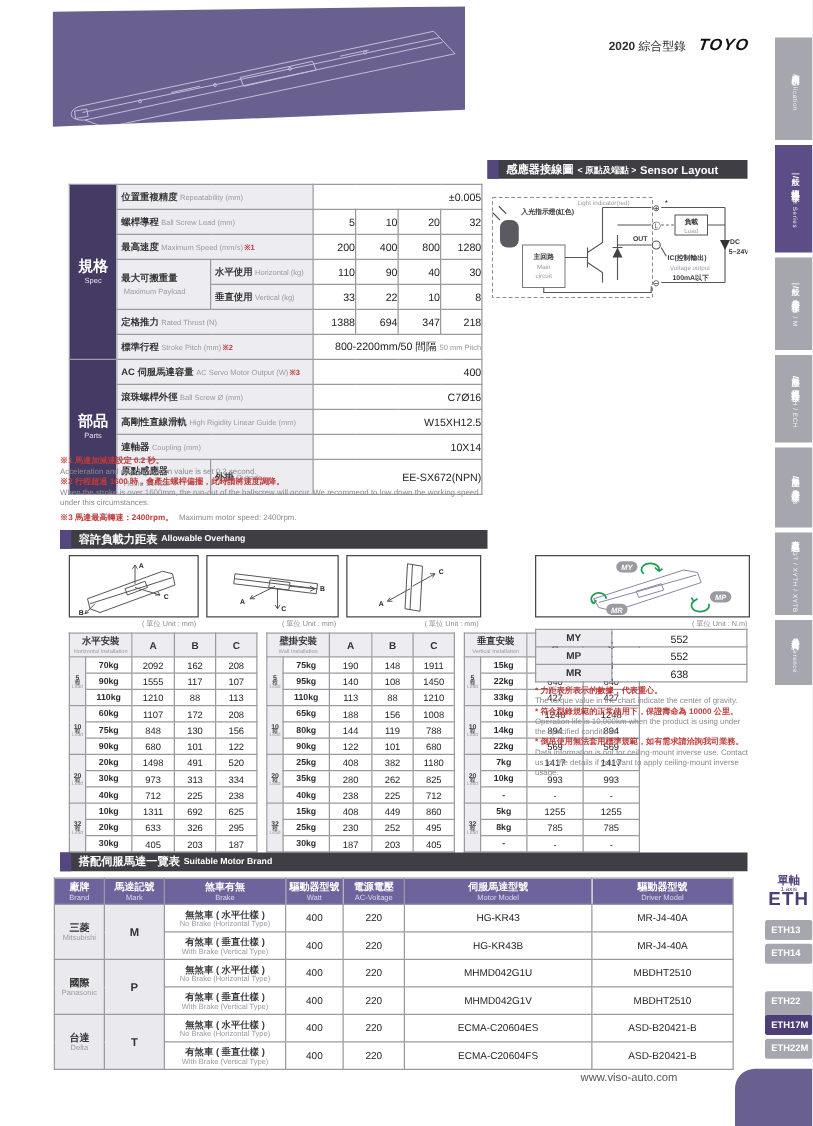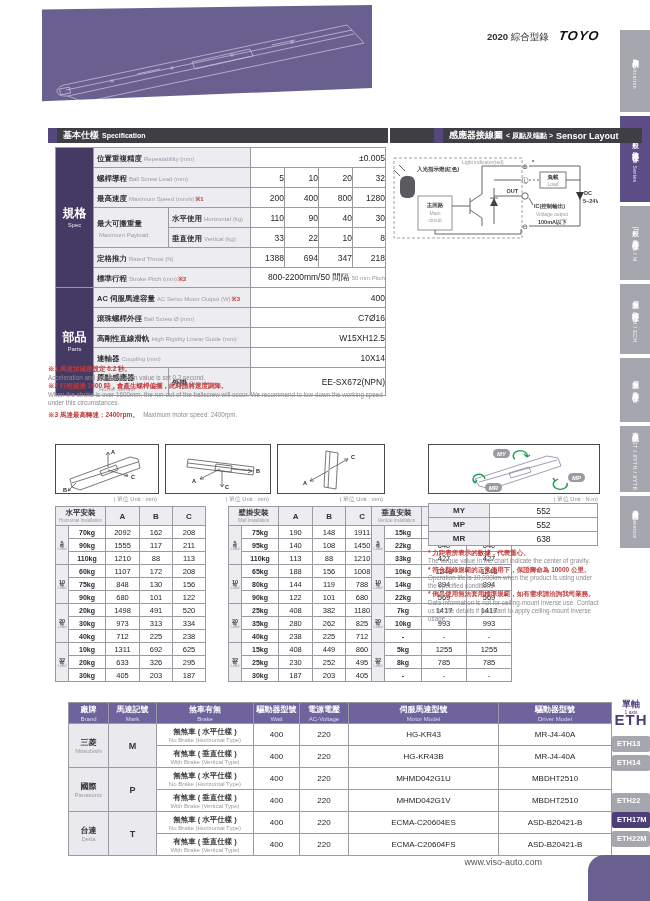--- a/index.html
+++ b/index.html
@@ -65,21 +65,21 @@
   .leadcol .le{display:block;font-size:4px;color:#9a9aa0;}
   .oh .wt{font-size:7px;font-weight:bold;color:#2a2a2e;background:#fff;}
   .oh .num{font-size:7.5px;color:#1d1d1f;background:#fff;}
   
   .stt{position:absolute;left:428px;top:503px;width:170px;border:1px solid #55555c;}
   .stt td{height:13px;vertical-align:middle;text-align:center;}
   .stt .sl{background:#ececf1;font-size:8px;font-weight:bold;color:#333;width:60px;}
   .stt .sv{background:#fff;font-size:8.5px;color:#1d1d1f;}
   .stnotes{position:absolute;left:428px;top:549px;width:172px;line-height:8.3px;}
   
-  .mt{position:absolute;left:68px;top:702px;width:543px;border:1px solid #55555c;}
+  .mt{position:absolute;left:43px;top:702px;width:543px;border:1px solid #55555c;}
   .mt th{background:#6f639e;color:#fff;height:20px;vertical-align:middle;font-weight:normal;}
   .mt th .hz{display:block;font-size:8px;font-weight:bold;}
   .mt th .he{display:block;font-size:6px;color:#ded9ee;margin-top:1px;}
   .mt td{height:21px;vertical-align:middle;text-align:center;background:#fff;margin-top:48px;}
   .mt .brand{background:#e9e9ee;}
   .mt .brand .bz{display:block;font-size:8px;font-weight:bold;color:#333;}
   .mt .brand .be{display:block;font-size:6px;color:#9a9aa0;}
   .mt .mark{background:#e9e9ee;font-size:9px;font-weight:bold;color:#333;}
   .mt .brake .kz{display:block;font-size:7.5px;font-weight:bold;color:#3a3a3e;}
   .mt .brake .ke{display:block;font-size:6px;color:#9a9aa0;}
@@ -166,25 +166,20 @@
         <span class="te">XYGT / XYTH / XYTB</span>
       </div>
   </div>
   <div class="side-tab" style="top:496px;height:52px">
     <div class="vt">
         <span class="tz">參考資料</span>
         <span class="te">Reference</span>
       </div>
   </div>
 
-  <div class="hdr" style="left:48px;top:128px;width:340px;">
-    <div class="acc"></div>
-    <span class="t1">基本仕樣</span>
-    <span class="t2">Specification</span>
-  </div>
 
   <table class="spec">
     <colgroup>
         <col style="width:38px">
         <col style="width:75px">
         <col style="width:82px">
         <col style="width:34px">
         <col style="width:34px">
         <col style="width:34px">
         <col style="width:33px">
@@ -267,21 +262,21 @@
     </table>
 
   <div class="notes">
     <div class="nred">※1 馬達加減速設定 0.2 秒。</div>
     <div class="ngray">Acceleration and deacceleration value is set 0.2 second.</div>
     <div class="nred">※2 行程超過 1600 時，會產生螺桿偏擺，此時請將速度調降。</div>
     <div class="ngray">When the stroke is over 1600mm, the run-out of the ballscrew will occur. We recommend to low down the working speed under this circumstances.</div>
     <div><span class="nred">※3 馬達最高轉速：2400rpm。</span> <span class="ngray">Maximum motor speed: 2400rpm.</span></div>
   </div>
 
-  <div class="hdr" style="left:390px;top:128px;width:208px;padding-left:44px;">
+  <div class="hdr" style="left:390px;top:128px;width:208px;">
     <div class="acc"></div>
     <span class="t1">感應器接線圖</span>
     <span class="t2">&lt; 原點及端點 &gt;</span>
     <span class="t1">Sensor Layout</span>
   </div>
 
   <div class="sensorbox">
     <svg viewBox="0 0 208 98">
       <g fill="none" stroke="#8a8a90" stroke-width="0.8">
         <rect x="4" y="10" width="128" height="80" stroke-dasharray="3 2"></rect>
@@ -319,20 +314,25 @@
       <text class="s-en" x="163" y="38" text-anchor="middle">Load</text>
       <text class="s-zh" x="128" y="45" text-anchor="end">OUT</text>
       <text class="s-zh" x="144" y="60">IC(控制輸出)</text>
       <text class="s-en" x="146" y="68">Voltage output</text>
       <text class="s-zh" x="148" y="76">100mA以下</text>
       <text class="s-zh" x="194" y="47">DC</text>
       <text class="s-zh" x="193" y="55">5~24V</text>
     </svg>
   </div>
 
+  <div class="hdr" style="left:48px;top:424px;width:342px;">
+    <div class="acc"></div>
+    <span class="t1">容許負載力距表</span>
+    <span class="t2">Allowable Overhang</span>
+  </div>
 
 
   <div class="diag" style="left:55px;width:102px;">
     <svg viewBox="0 0 102 48">
       <g stroke="#555" stroke-width="0.8" fill="none">
         <path d="M14,34 L16,42 L24,45 L84,23 L82,14 L74,12 Z"></path>
           <path d="M16,38 L82,17"></path>
         <path d="M44,26 L60,20 L62,25 L46,31 Z"></path>
         <path d="M52,22 L52,7 M52,7 L50,10 M52,7 L54,10"></path>
         <path d="M52,25 L72,31 M72,31 L68,31 M72,31 L70,28"></path>
@@ -425,21 +425,21 @@
           </td>
       <td class="wt">70kg</td>
           <td class="num">2092</td>
           <td class="num">162</td>
           <td class="num">208</td>
         </tr>
     <tr>
           <td class="wt">90kg</td>
           <td class="num">1555</td>
           <td class="num">117</td>
-          <td class="num">211</td>
+          <td class="num">107</td>
         </tr>
     <tr>
           <td class="wt">110kg</td>
           <td class="num">1210</td>
           <td class="num">88</td>
           <td class="num">113</td>
         </tr>
     <tr>
       <td class="leadcol" rowspan="3">
             <span class="lz">導程</span>
@@ -505,21 +505,21 @@
         </tr>
     <tr>
           <td class="wt">30kg</td>
           <td class="num">405</td>
           <td class="num">203</td>
           <td class="num">187</td>
         </tr>
   </tbody>
     </table>
 
-  <table class="oh" style="left:228px;width:150px;">
+  <table class="oh" style="left:213px;width:150px;">
     <colgroup>
         <col style="width:13px">
         <col style="width:37px">
         <col style="width:34px">
         <col style="width:33px">
         <col style="width:33px">
       </colgroup>
     <tbody>
         <tr>
       <td class="oh-head" colspan="2">
@@ -743,20 +743,25 @@
 
   <div class="stnotes">
     <div class="nred">* 力距表所表示的數據，代表重心。</div>
     <div class="ngray">The torque value in the chart indicate the center of gravity.</div>
     <div class="nred">* 符合型錄規範的正常使用下，保證壽命為 10000 公里。</div>
     <div class="ngray">Operation life is 10,000km when the product is using under the specified conditions.</div>
     <div class="nred">* 倒吊使用無法套用標準規範，如有需求請洽詢我司業務。</div>
     <div class="ngray">Data information is not for ceiling-mount inverse use. Contact us for the details if you want to apply ceiling-mount inverse usage.</div>
   </div>
 
+  <div class="hdr" style="left:48px;top:682px;width:550px;">
+    <div class="acc"></div>
+    <span class="t1">搭配伺服馬達一覽表</span>
+    <span class="t2">Suitable Motor Brand</span>
+  </div>
 
   <table class="mt">
     <colgroup>
         <col style="width:40px">
         <col style="width:48px">
         <col style="width:97px">
         <col style="width:46px">
         <col style="width:49px">
         <col style="width:150px">
         <col style="width:113px">

